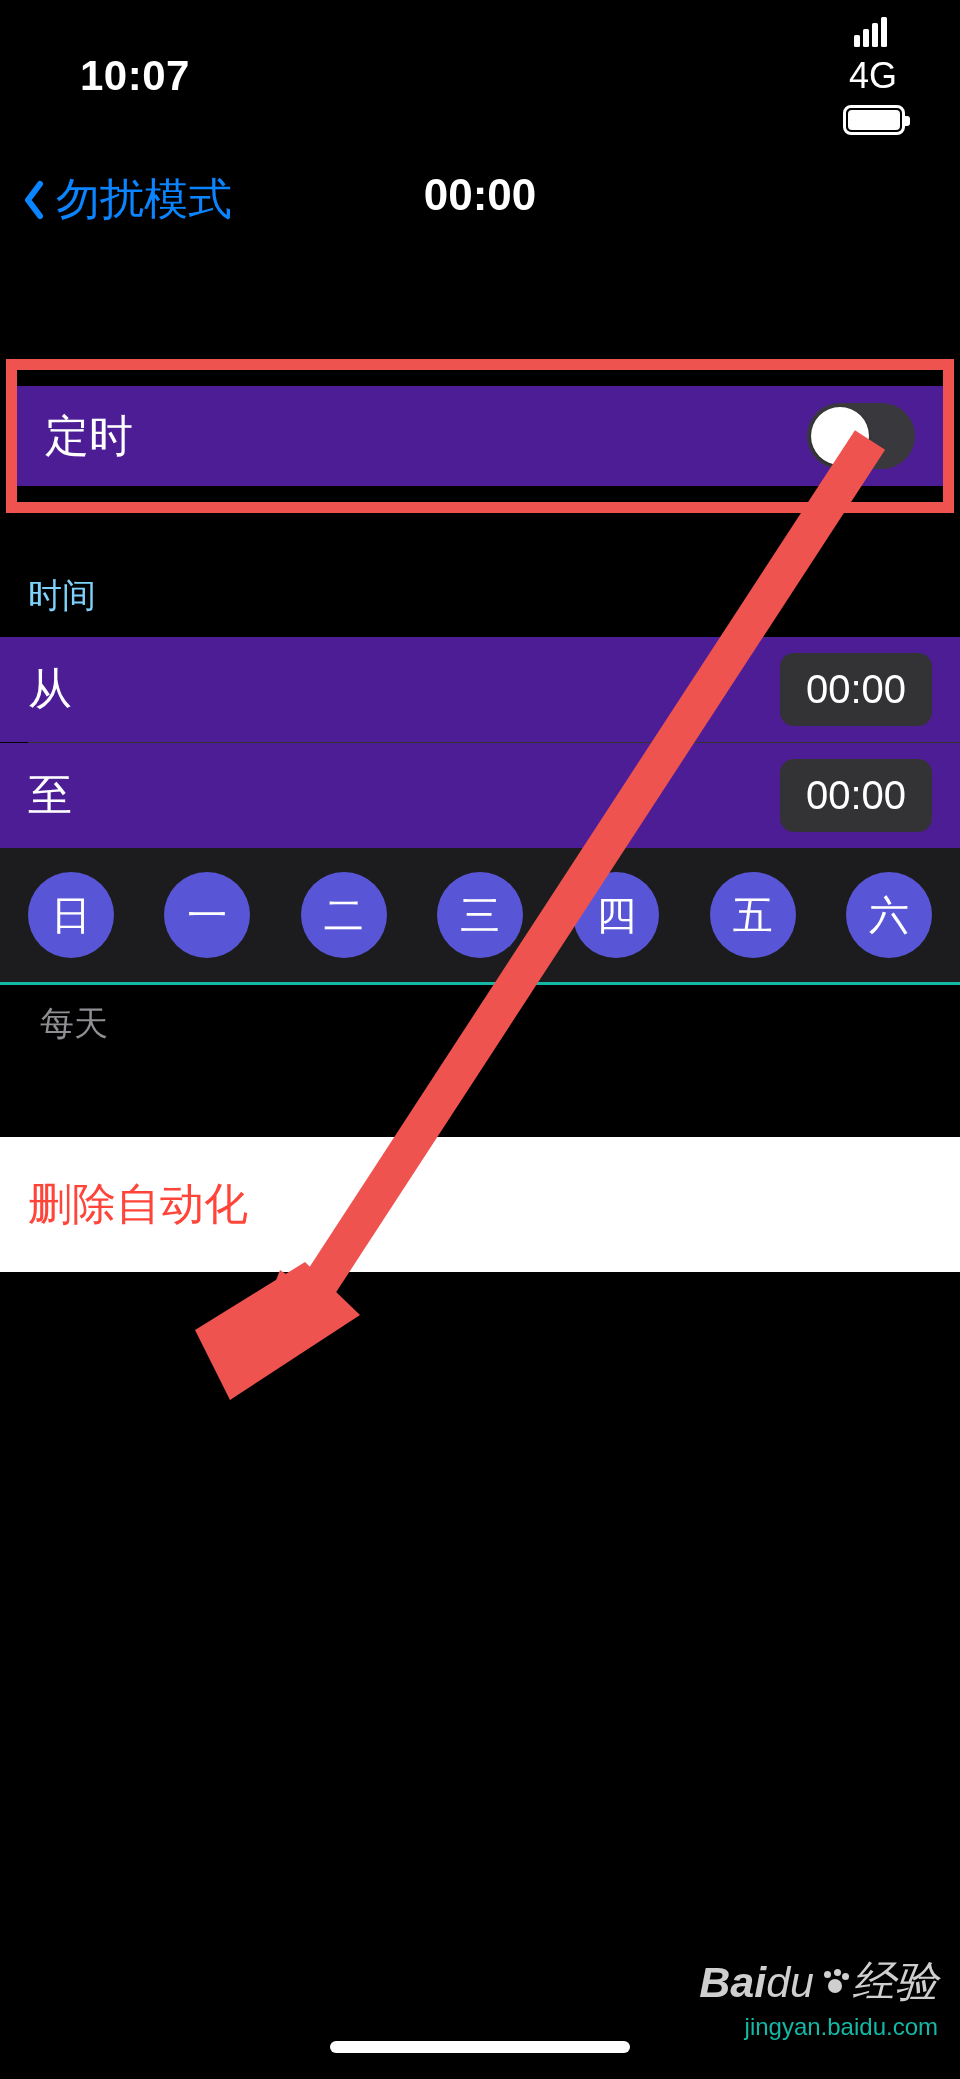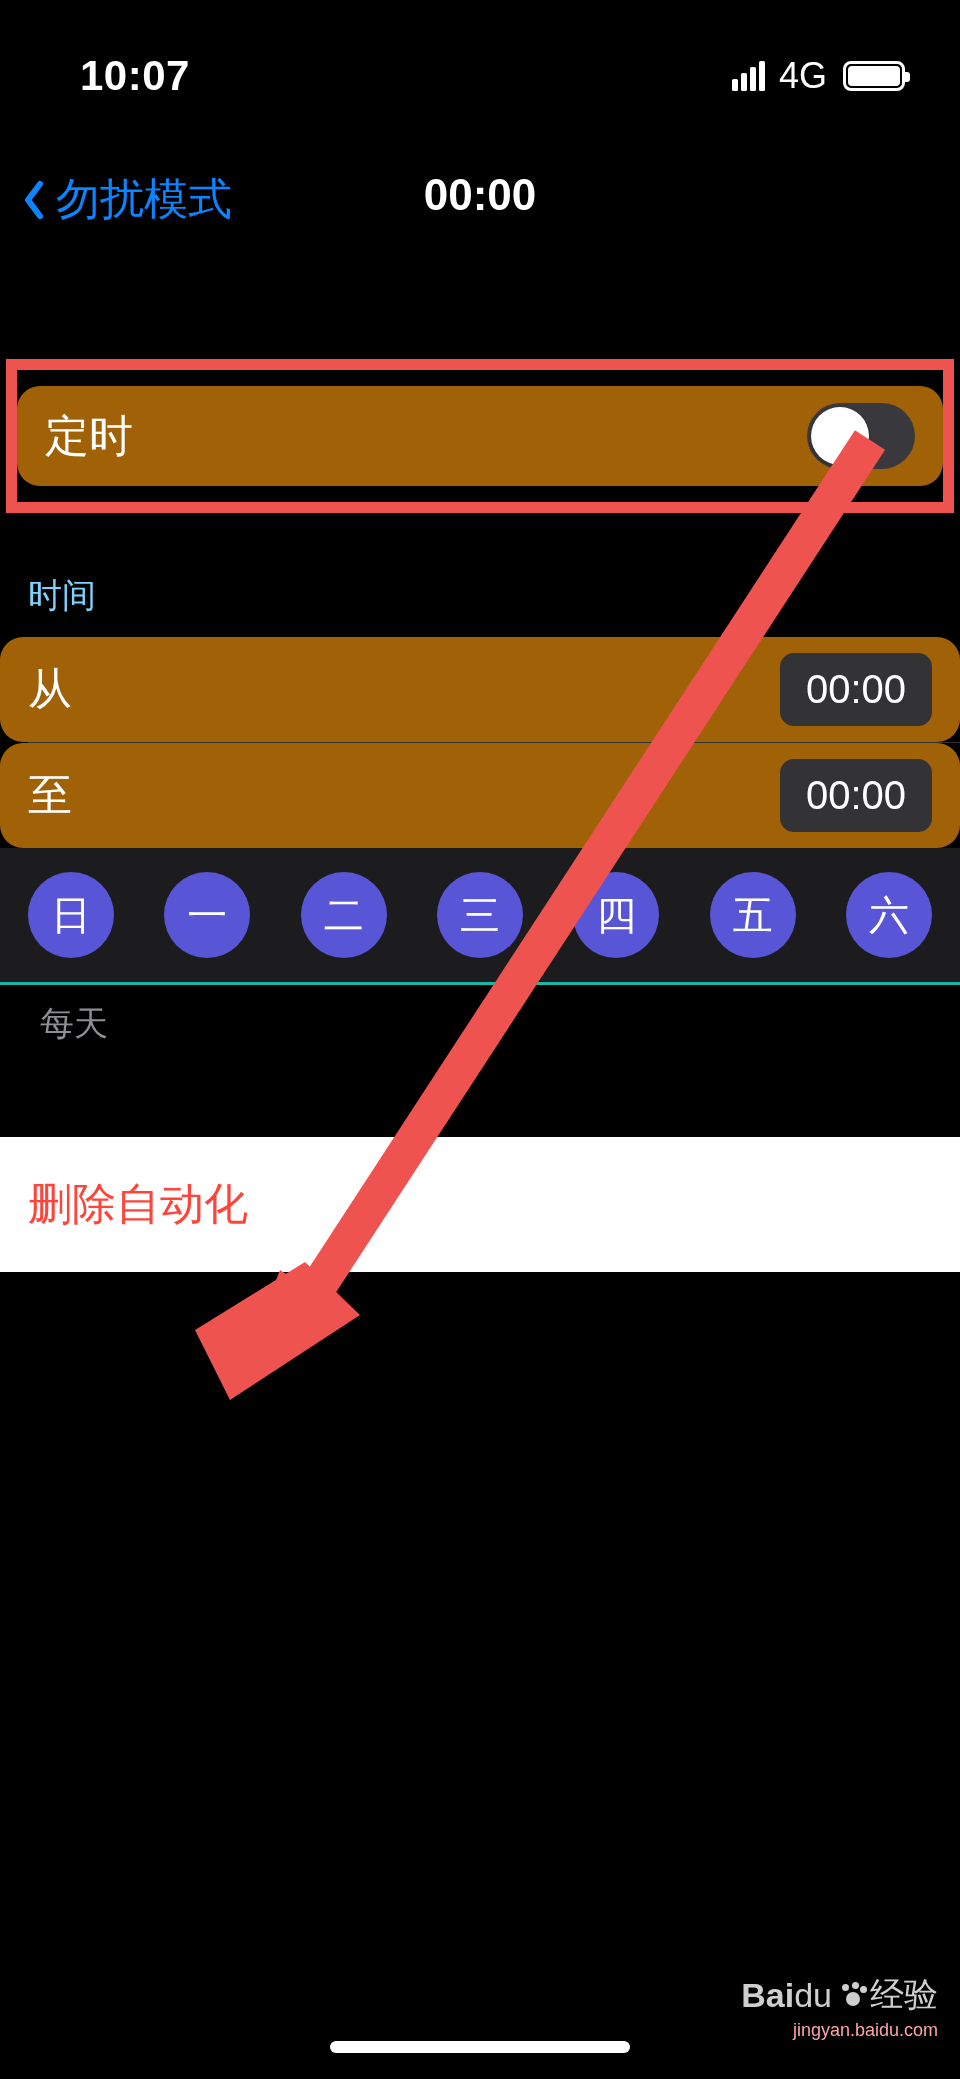--- a/index.html
+++ b/index.html
@@ -33,20 +33,21 @@
     }
     .status-time {
       font-size: 42px;
       font-weight: 600;
       letter-spacing: 0.5px;
     }
     .status-icons {
       display: flex;
       align-items: center;
       gap: 8px;
+      flex-direction: column;
     }
     .signal-bars {
       display: flex;
       align-items: flex-end;
       gap: 3px;
     }
     .signal-bar {
       width: 6px;
       background: #fff;
       border-radius: 1.5px;
@@ -115,27 +116,26 @@
       color:#fff;
     }
 
     
     .highlight-box {
       margin: 80px 6px 0 6px;
       border: 11px solid #ef5350;
       padding: 16px 0;
     }
     .row {
-      background:#a16207;
+      background:#4c1d95;
       display:flex;
       align-items:center;
       justify-content:space-between;
       padding: 16px 28px;
       min-height: 100px;
-      border-radius: 23px;
     }
     .row-label {
       font-size: 44px;
     }
     .toggle {
       width: 108px;
       height: 66px;
       background:#39393d;
       border-radius: 33px;
       position:relative;
@@ -234,31 +234,32 @@
 
     
     .watermark {
       position:absolute;
       right: 22px;
       bottom: 38px;
       color:#cfcfcf;
       text-align:right;
     }
     .watermark-top {
-      font-size:34px;
+      font-size:43px;
       font-weight:400;
       display:flex;
       align-items:center;
       gap:4px;
       justify-content:flex-end;
+      font-style:italic;
     }
     .watermark-top b { font-weight:700; }
     .watermark-sub {
-      font-size:18px;
-      color:#fca5a5;
+      font-size:24px;
+      color:#14b8a6;
       margin-top:2px;
     }
     .paw {
       width:26px;height:26px;
       position:relative;
       margin-left:4px;
     }
     .paw::before,.paw::after{
       content:"";
       position:absolute;

